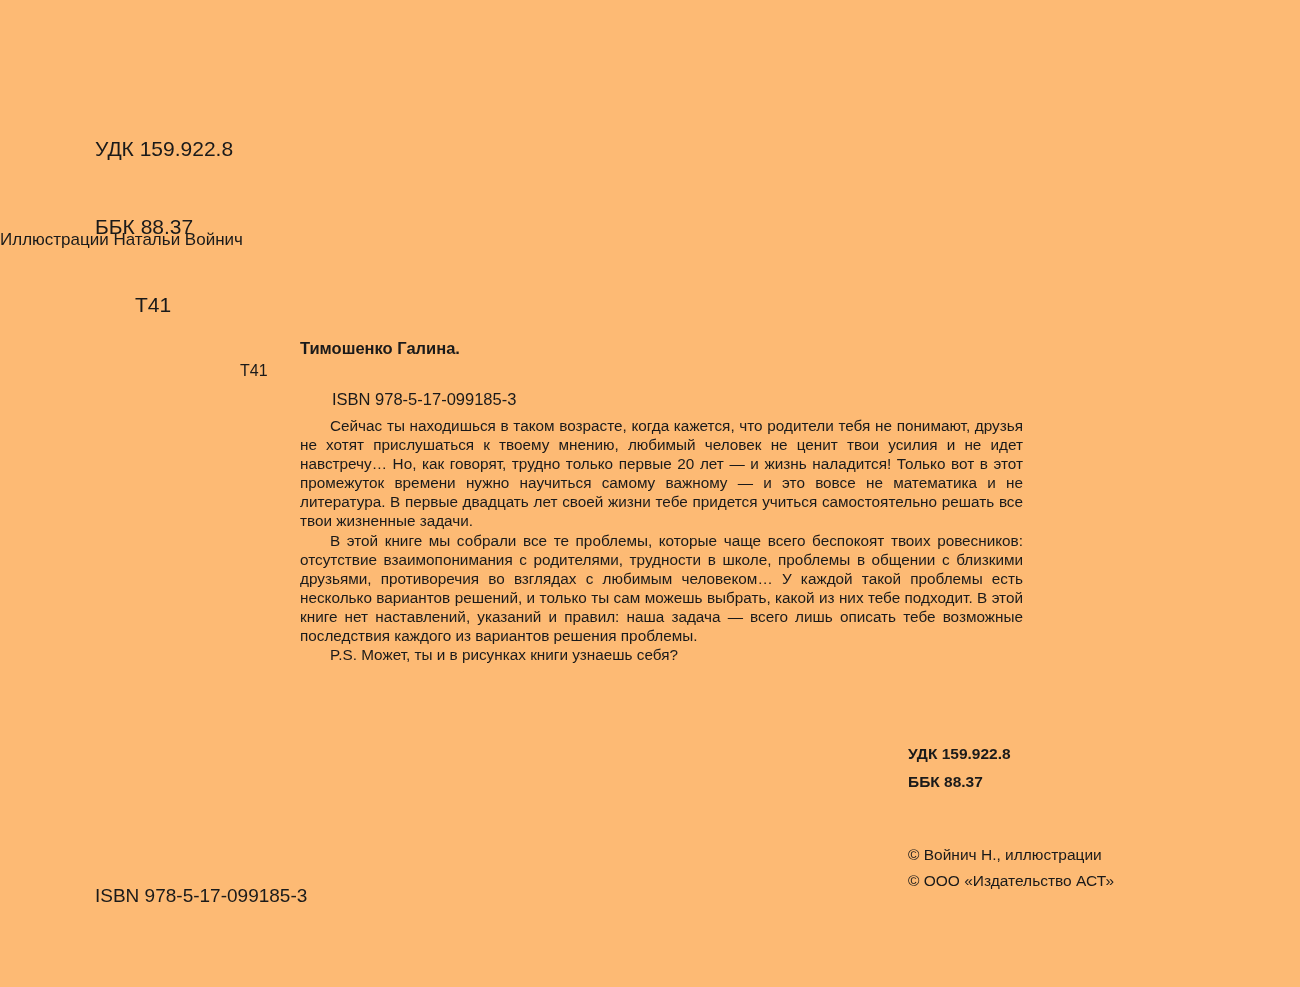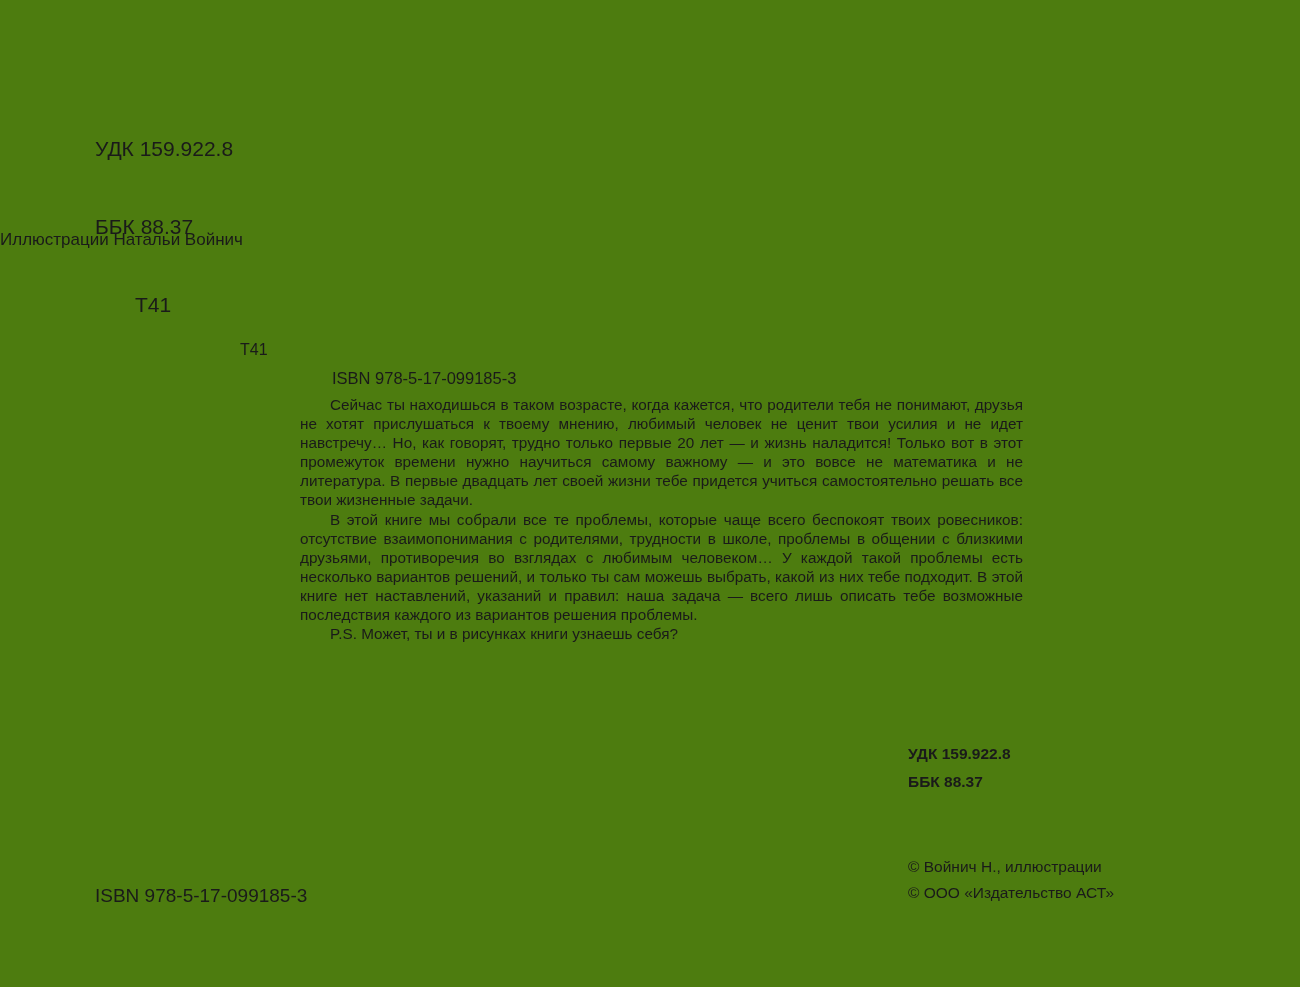--- a/index.html
+++ b/index.html
@@ -10,21 +10,21 @@
   }
   body {
     font-family: "Liberation Sans", "DejaVu Sans", sans-serif;
     color: #1a1a1a;
     -webkit-font-smoothing: antialiased;
   }
   .page {
     position: relative;
     width: 1300px;
     height: 987px;
-    background: #4d7c0f;
+    background: #fdba74;
     overflow: hidden;
   }
 
   
   .class-block {
     position: absolute;
     left: 95px;
     top: 84px;
     font-size: 21px;
     line-height: 26px;
@@ -99,21 +99,21 @@
   
   .imprint {
     position: absolute;
     left: 908px;
     top: 740px;
     font-size: 15.5px;
     line-height: 28px;
   }
   .imprint .udk-line { font-weight: bold; display: block; }
   .imprint .copyright {
-    margin-top: 58px;
+    margin-top: 46px;
     font-size: 15.5px;
     line-height: 26px;
   }
   .imprint .copyright .c-line { display: block; white-space: pre; }
 
   
   .isbn-bottom {
     position: absolute;
     left: 95px;
     top: 884px;
@@ -129,20 +129,21 @@
   <div class="class-block">
     <span class="line">УДК 159.922.8</span>
     <span class="line">ББК 88.37</span>
     <span class="line code">Т41</span>
   </div>
 
   <div class="illus-credit">Иллюстрации Натальи Войнич</div>
 
   <div class="biblio">
 
+    <div class="author">Тимошенко Галина.</div>
 
     <p class="desc">
       <span class="shelfmark">Т41</span>
       <span class="desc-indent"></span>
     </p>
 
     <div class="isbn-inner">ISBN 978-5-17-099185-3</div>
 
     <div class="annotation">
       <p>Сейчас ты находишься в таком возрасте, когда кажется, что родители тебя не понимают, друзья не хотят прислушаться к твоему мнению, любимый человек не ценит твои усилия и не идет навстречу… Но, как говорят, трудно только первые 20 лет — и жизнь наладится! Только вот в этот промежуток времени нужно научиться самому важному — и это вовсе не математика и не литература. В первые двадцать лет своей жизни тебе придется учиться самостоятельно решать все твои  жизненные задачи.</p>

